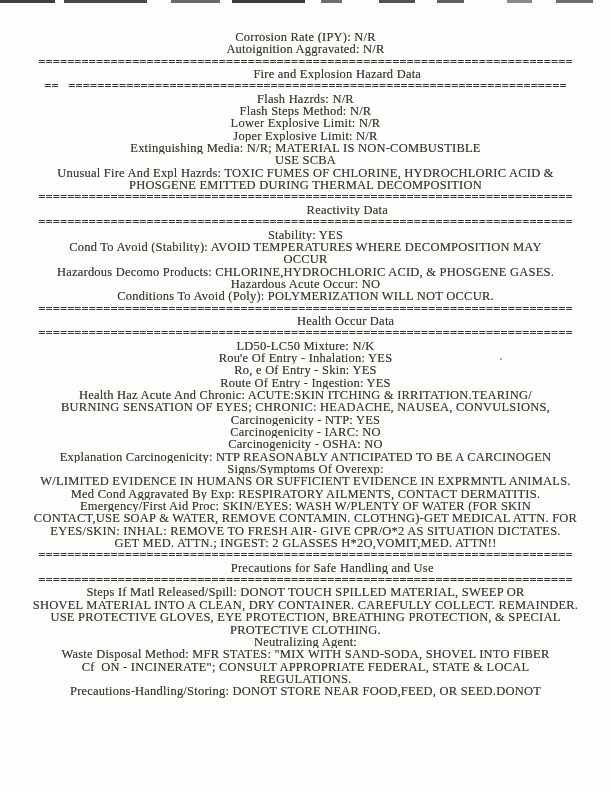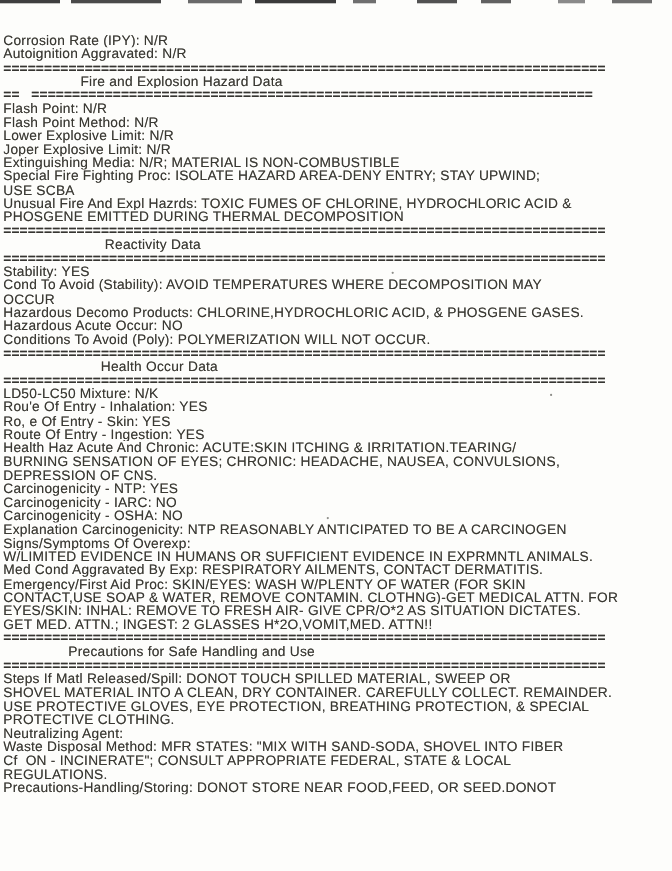--- a/index.html
+++ b/index.html
@@ -12,21 +12,22 @@
     height: 792px;
     background: #ffffff;
     overflow: hidden;
   }
   .sheet {
     position: relative;
     width: 611px;
     height: 792px;
     background: var(--paper, #fdfdfb);
     overflow: hidden;
-    font-family: Liberation Sans, sans-serif;
+    font-family: Liberation Serif, serif;
+    text-align: center;
   }
   .scan-edge {
     position: absolute;
     top: 0;
     left: 0;
     width: 611px;
     height: 3px;
     background: linear-gradient(90deg,
       #3f3f3f 0%, #3f3f3f 9%, rgba(0,0,0,0) 9%, rgba(0,0,0,0) 10.5%,
       #4a4a4a 10.5%, #4a4a4a 24%, rgba(0,0,0,0) 24%, rgba(0,0,0,0) 28%,
@@ -77,26 +78,25 @@
   <div class="scan-edge"></div>
   <div class="speck" style="left:356px; top:247px;"></div>
   <div class="speck" style="left:500px; top:358px;"></div>
   <div class="speck" style="left:297px; top:470px;"></div>
   <div class="doc" id="doc-lines">
       <div class="line text">Corrosion Rate (IPY): N/R</div>
       <div class="line text">Autoignition Aggravated: N/R</div>
       <div class="line rule">==========================================================================</div>
       <div class="line heading">                   Fire and Explosion Hazard Data</div>
       <div class="line rule">==   =====================================================================</div>
-      <div class="line text">Flash Point: N/R</div>
-      <div class="line text">Flash Point Method: N/R</div>
+      <div class="line text">Flash Hazrds: N/R</div>
+      <div class="line text">Flash Steps Method: N/R</div>
       <div class="line text">Lower Explosive Limit: N/R</div>
       <div class="line text">Joper Explosive Limit: N/R</div>
       <div class="line text">Extinguishing Media: N/R; MATERIAL IS NON-COMBUSTIBLE</div>
-      <div class="line text">Special Fire Fighting Proc: ISOLATE HAZARD AREA-DENY ENTRY; STAY UPWIND;</div>
       <div class="line text">USE SCBA</div>
       <div class="line text">Unusual Fire And Expl Hazrds: TOXIC FUMES OF CHLORINE, HYDROCHLORIC ACID &amp;</div>
       <div class="line text">PHOSGENE EMITTED DURING THERMAL DECOMPOSITION</div>
       <div class="line rule">==========================================================================</div>
       <div class="line heading">                         Reactivity Data</div>
       <div class="line rule">==========================================================================</div>
       <div class="line text">Stability: YES</div>
       <div class="line text">Cond To Avoid (Stability): AVOID TEMPERATURES WHERE DECOMPOSITION MAY</div>
       <div class="line text">OCCUR</div>
       <div class="line text">Hazardous Decomo Products: CHLORINE,HYDROCHLORIC ACID, &amp; PHOSGENE GASES.</div>
@@ -104,21 +104,20 @@
       <div class="line text">Conditions To Avoid (Poly): POLYMERIZATION WILL NOT OCCUR.</div>
       <div class="line rule">==========================================================================</div>
       <div class="line heading">                        Health Occur Data</div>
       <div class="line rule">==========================================================================</div>
       <div class="line text">LD50-LC50 Mixture: N/K</div>
       <div class="line text">Rou'e Of Entry - Inhalation: YES</div>
       <div class="line text">Ro, e Of Entry - Skin: YES</div>
       <div class="line text">Route Of Entry - Ingestion: YES</div>
       <div class="line text">Health Haz Acute And Chronic: ACUTE:SKIN ITCHING &amp; IRRITATION.TEARING/</div>
       <div class="line text">BURNING SENSATION OF EYES; CHRONIC: HEADACHE, NAUSEA, CONVULSIONS,</div>
-      <div class="line text">DEPRESSION OF CNS.</div>
       <div class="line text">Carcinogenicity - NTP: YES</div>
       <div class="line text">Carcinogenicity - IARC: NO</div>
       <div class="line text">Carcinogenicity - OSHA: NO</div>
       <div class="line text">Explanation Carcinogenicity: NTP REASONABLY ANTICIPATED TO BE A CARCINOGEN</div>
       <div class="line text">Signs/Symptoms Of Overexp:</div>
       <div class="line text">W/LIMITED EVIDENCE IN HUMANS OR SUFFICIENT EVIDENCE IN EXPRMNTL ANIMALS.</div>
       <div class="line text">Med Cond Aggravated By Exp: RESPIRATORY AILMENTS, CONTACT DERMATITIS.</div>
       <div class="line text">Emergency/First Aid Proc: SKIN/EYES: WASH W/PLENTY OF WATER (FOR SKIN</div>
       <div class="line text">CONTACT,USE SOAP &amp; WATER, REMOVE CONTAMIN. CLOTHNG)-GET MEDICAL ATTN. FOR</div>
       <div class="line text">EYES/SKIN: INHAL: REMOVE TO FRESH AIR- GIVE CPR/O*2 AS SITUATION DICTATES.</div>

